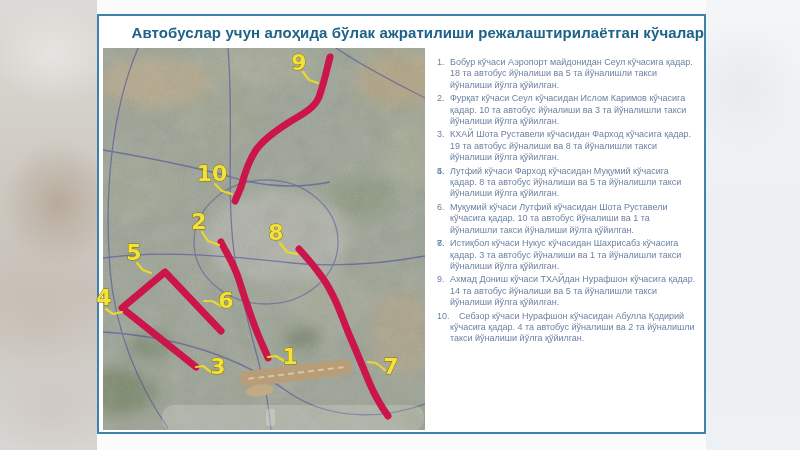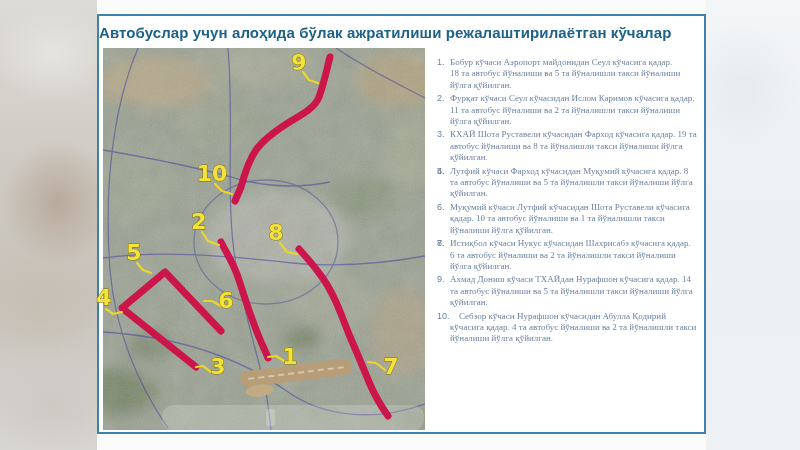--- a/index.html
+++ b/index.html
@@ -25,37 +25,37 @@
       linear-gradient(180deg,#f3f5f7 0%,#ecf0f3 50%,#eef1f4 100%);
   }
   
   .panel{
     position:absolute;left:97px;top:14px;width:609px;height:420px;
     box-sizing:border-box;background:#ffffff;
     border:2px solid #3f80ac;
   }
   .panel-title{
     position:absolute;left:0;top:8px;width:100%;
-    text-align:left;font-weight:bold;font-size:15px;
+    text-align:right;font-weight:bold;font-size:15px;
     color:#1d6288;letter-spacing:0.1px;
   }
   .map-wrap{position:absolute;left:4px;top:32px;width:322px;height:382px;}
   .map-wrap svg{overflow:visible;display:block;}
   .map-label{
     font-family:"DejaVu Sans", sans-serif;font-weight:bold;font-size:22px;
     paint-order:stroke;stroke:#857400;stroke-width:1px;
   }
   
   .street-list{
     position:absolute;left:338px;top:41px;width:260px;
     font-size:9px;line-height:11.4px;color:#6b82a2;
   }
   .list-item{position:relative;padding-left:13px;margin-bottom:2px;}
   .item-num{position:absolute;left:0;top:0;}
-  .item-text{white-space:pre-line;font-family:Liberation Serif, serif;}
+  .item-text{white-space:pre-line;}
   .list-item.wide .item-text{display:block;text-indent:9px;}
 </style>
 </head>
 <body>
 
 <div class="blur-left"></div>
 <div class="blur-right"></div>
 
 <div class="panel">
 
@@ -164,21 +164,21 @@
   </div>
 
   <div class="street-list">
     <div class="list-item">
       <span class="item-num">1.</span>
       <span class="item-text">Бобур кўчаси Аэропорт майдонидан Сеул кўчасига қадар.
 18 та автобус йўналиши ва 5 та йўналишли такси йўналиши йўлга қўйилган.</span>
     </div>
     <div class="list-item">
       <span class="item-num">2.</span>
-      <span class="item-text">Фурқат кўчаси Сеул кўчасидан Ислом Каримов кўчасига қадар. 11 та автобус йўналиши ва 2 та йўналишли такси йўналиши йўлга қўйилган.</span>
+      <span class="item-text">Фурқат кўчаси Сеул кўчасидан Ислом Каримов кўчасига қадар. 10 та автобус йўналиши ва 3 та йўналишли такси йўналиши йўлга қўйилган.</span>
     </div>
     <div class="list-item">
       <span class="item-num">3.</span>
       <span class="item-text">КХАЙ Шота Руставели кўчасидан Фарход кўчасига қадар. 19 та автобус йўналиши ва 8 та йўналишли такси йўналиши йўлга қўйилган.</span>
     </div>
     <div class="list-item">
       <span class="item-num">4.</span>
     </div>
     <div class="list-item">
       <span class="item-num">5.</span>
@@ -186,21 +186,21 @@
     </div>
     <div class="list-item">
       <span class="item-num">6.</span>
       <span class="item-text">Муқумий кўчаси Лутфий кўчасидан Шота Руставели кўчасига қадар. 10 та автобус йўналиши ва 1 та йўналишли такси йўналиши йўлга қўйилган.</span>
     </div>
     <div class="list-item">
       <span class="item-num">7.</span>
     </div>
     <div class="list-item">
       <span class="item-num">8.</span>
-      <span class="item-text">Истиқбол кўчаси Нукус кўчасидан Шахрисабз кўчасига қадар. 6 та автобус йўналиши ва 2 та йўналишли такси йўналиши йўлга қўйилган.</span>
+      <span class="item-text">Истиқбол кўчаси Нукус кўчасидан Шахрисабз кўчасига қадар. 3 та автобус йўналиши ва 1 та йўналишли такси йўналиши йўлга қўйилган.</span>
     </div>
     <div class="list-item">
       <span class="item-num">9.</span>
       <span class="item-text">Ахмад Дониш кўчаси ТХАЙдан Нурафшон кўчасига қадар. 14 та автобус йўналиши ва 5 та йўналишли такси йўналиши йўлга қўйилган.</span>
     </div>
     <div class="list-item wide">
       <span class="item-num">10.</span>
       <span class="item-text">Себзор кўчаси Нурафшон кўчасидан Абулла Қодирий кўчасига қадар. 4 та автобус йўналиши ва 2 та йўналишли такси йўналиши йўлга қўйилган.</span>
     </div>
   </div>

